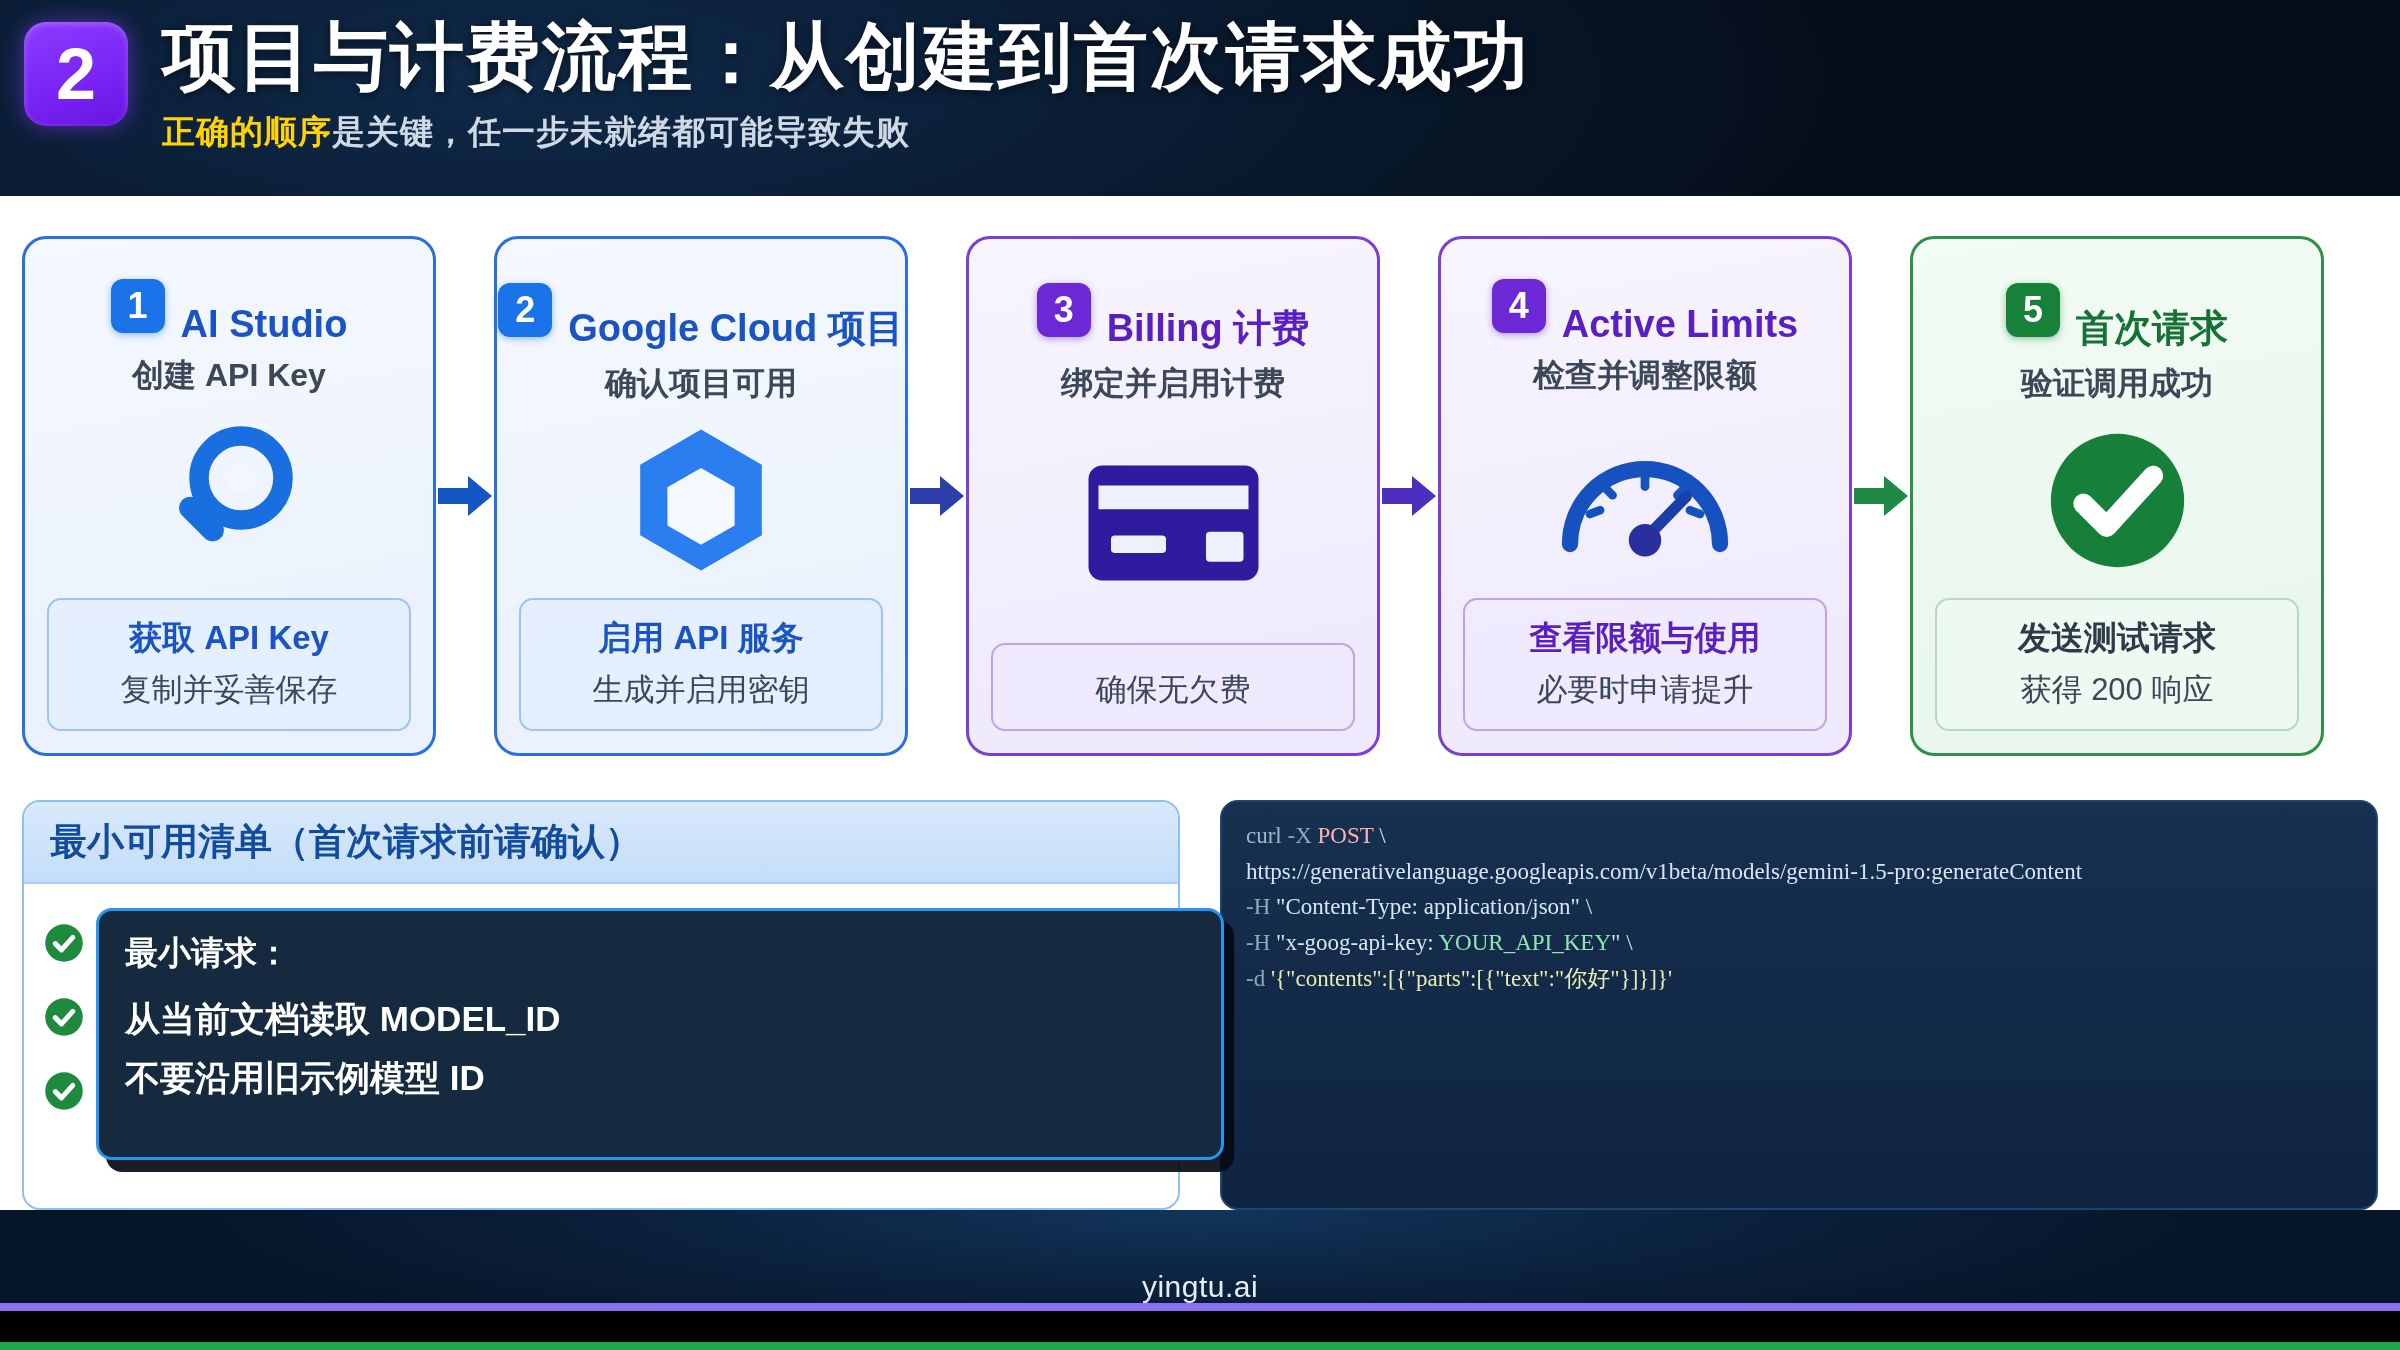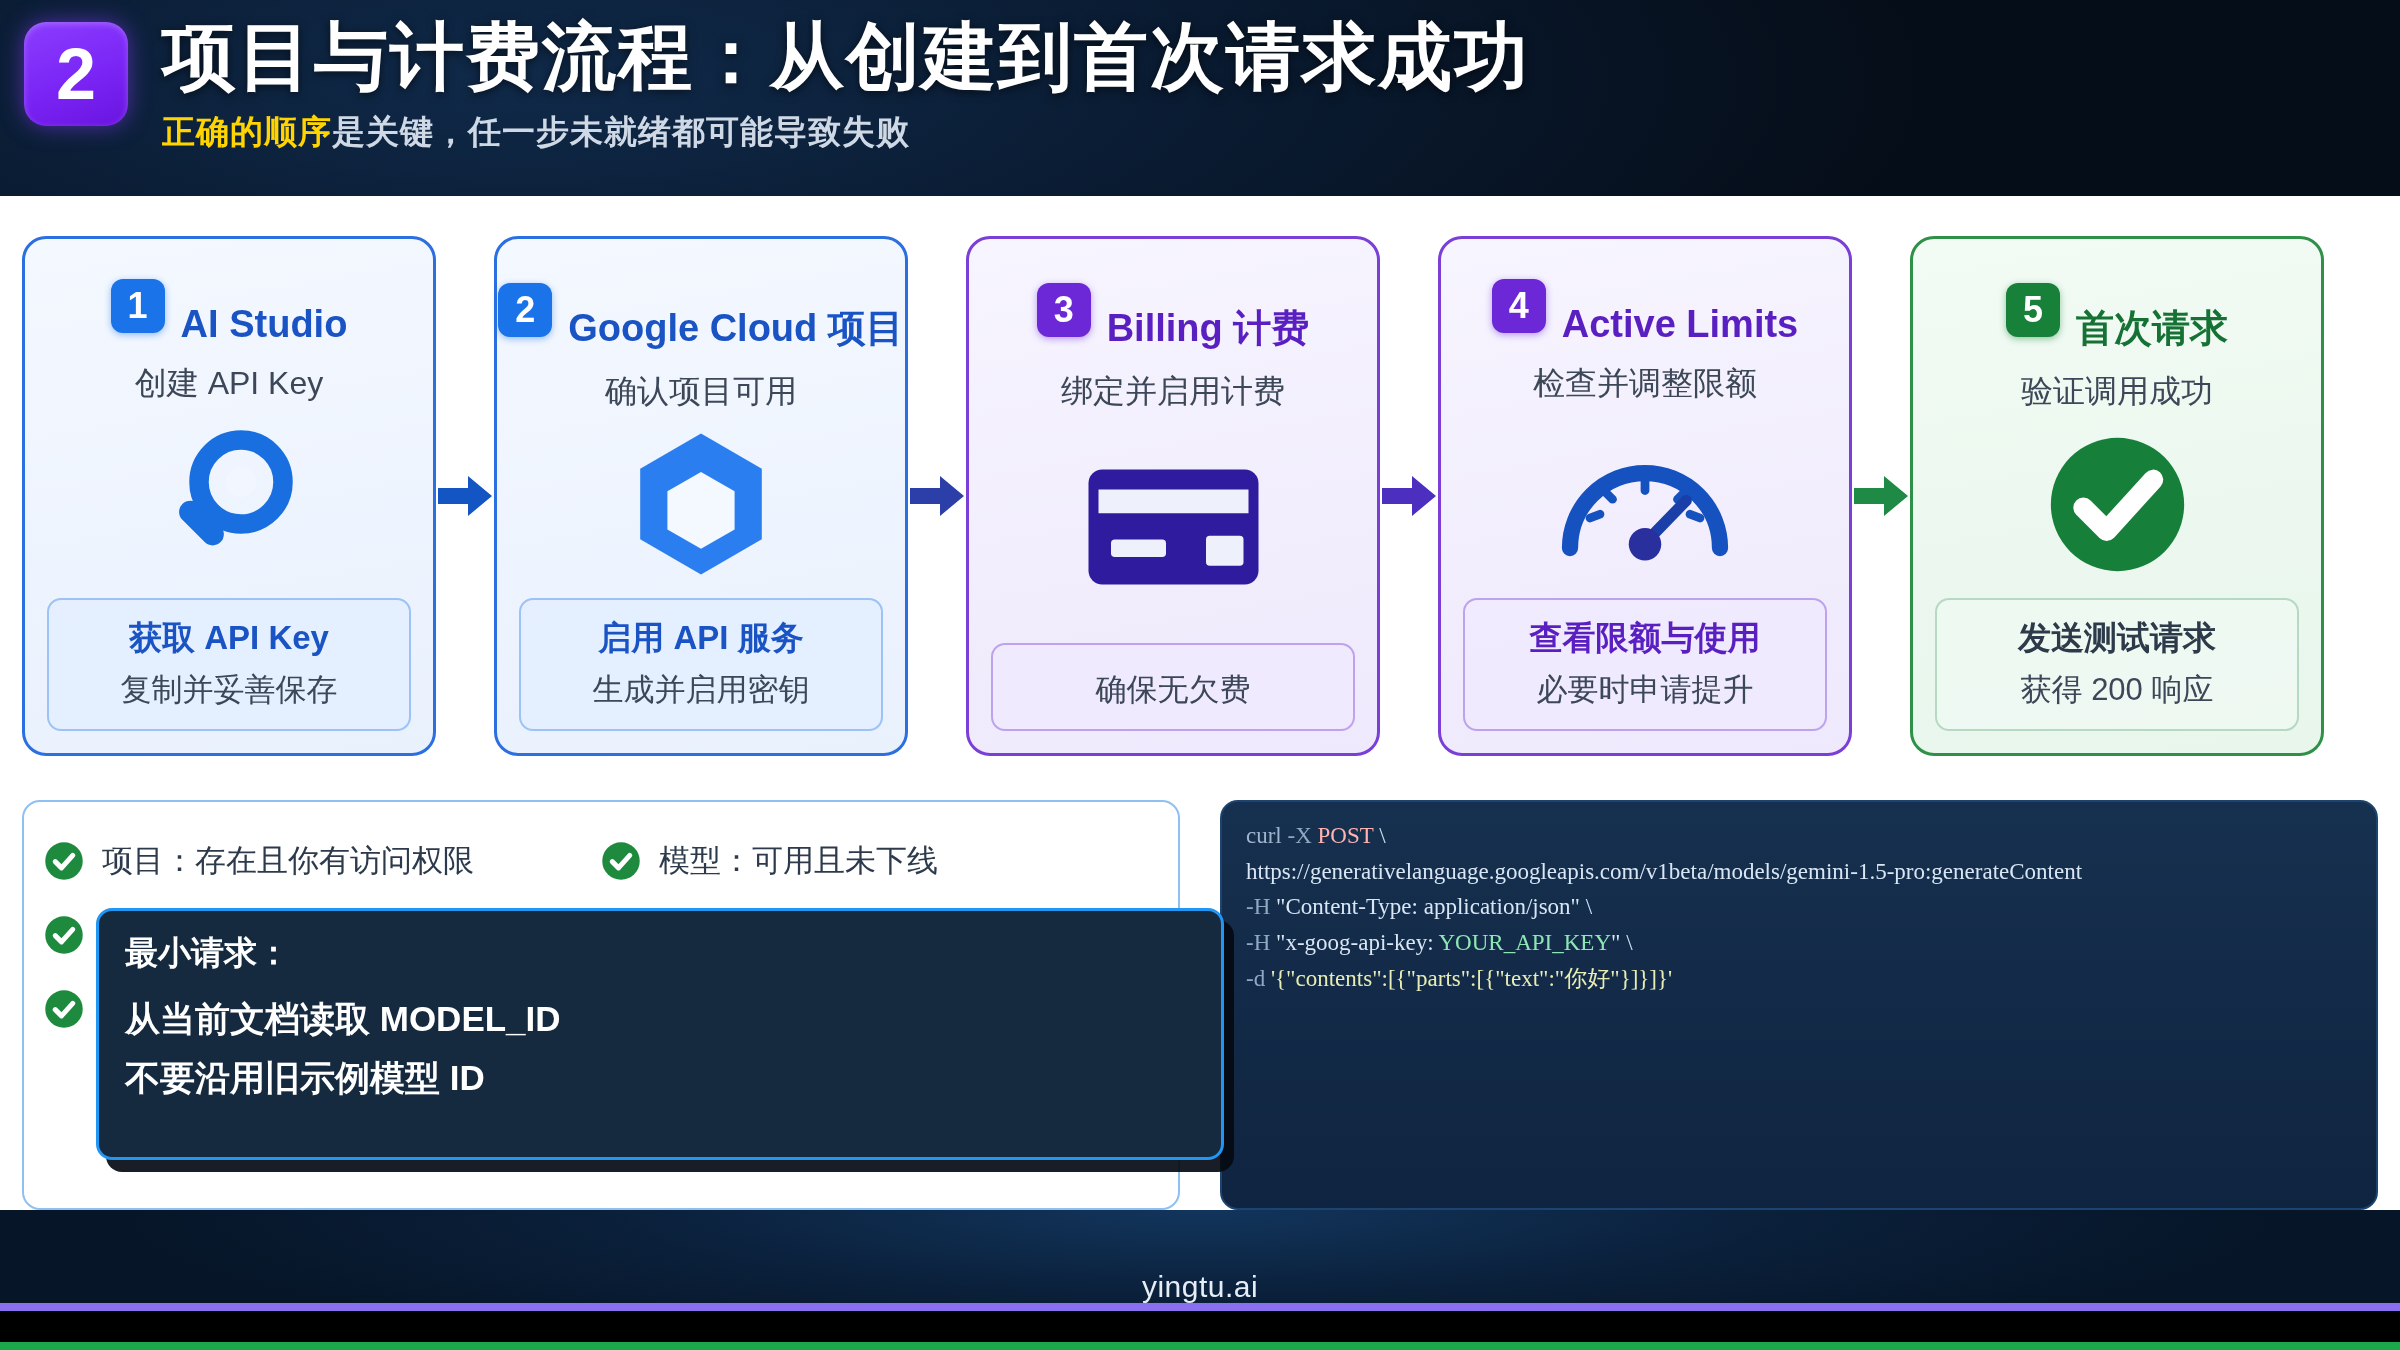--- a/index.html
+++ b/index.html
@@ -56,21 +56,21 @@
     width: 54px; height: 54px; border-radius: 12px; flex: none;
     background: #1a73e8; color: #fff; font-size: 36px; font-weight: 700;
     display: flex; align-items: center; justify-content: center;
     box-shadow: 0 2px 7px rgba(26,115,232,.45);
   }
   .card.purple .num { background: #6c27d6; box-shadow: 0 2px 7px rgba(108,39,214,.45); }
   .card.green  .num { background: #17813a; box-shadow: 0 2px 7px rgba(23,129,58,.45); }
   .card-title { font-size: 38px; font-weight: 700; color: #1a53c4; white-space: nowrap; margin-top: 38px; }
   .card.purple .card-title { color: #5a1fc0; }
   .card.green  .card-title { color: #157234; }
-  .card-sub { margin-top: 16px; font-size: 32px; color: #3c4758; font-weight: 400; white-space: nowrap; }
+  .card-sub { margin-top: 8px; font-size: 32px; color: #3c4758; font-weight: 700; white-space: nowrap; }
 
   .icon-wrap { flex: 1 1 auto; display: flex; align-items: center; justify-content: center; width: 100%; }
 
   .chip {
     width: 100%; border-radius: 14px; border: 2px solid #9dc2f5;
     background: rgba(226,238,255,.75); padding: 16px 8px 18px;
   }
   .card.purple .chip { border-color: #bda2ee; background: rgba(240,233,255,.6); }
   .card.green  .chip { border-color: #b6d9c1; background: rgba(240,249,243,.7); }
   .chip-l1 { font-size: 33px; font-weight: 700; color: #1a53c4; white-space: nowrap; }
@@ -295,20 +295,23 @@
         <div class="chip-l1">发送测试请求</div>
         <div class="chip-l2">获得 200 响应</div>
       </div>
     </div>
 
   </div>
 
   <div class="bottom">
 
     <div class="checklist">
+      <div class="cl-head">
+        <div class="cl-head-title">最小可用清单（首次请求前请确认）</div>
+      </div>
       <div class="cl-body">
         <div class="cl-col">
           <div class="cl-item">
             <span class="cl-check">
               <svg width="40" height="40" viewBox="0 0 32 32">
                   <circle cx="16" cy="16" r="15" fill="#1d8a3e"></circle>
                   <path d="M9 16.5 L14 21.5 L23 11.5" fill="none" stroke="#fff" stroke-width="4" stroke-linecap="round" stroke-linejoin="round"></path>
                 </svg>
             </span>
             <span class="cl-label">项目：存在且你有访问权限</span>

